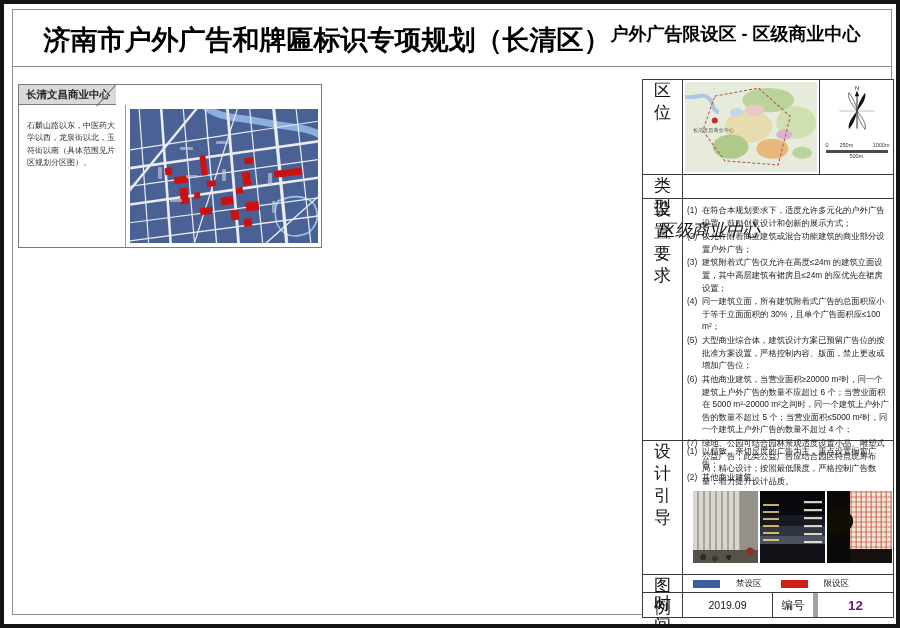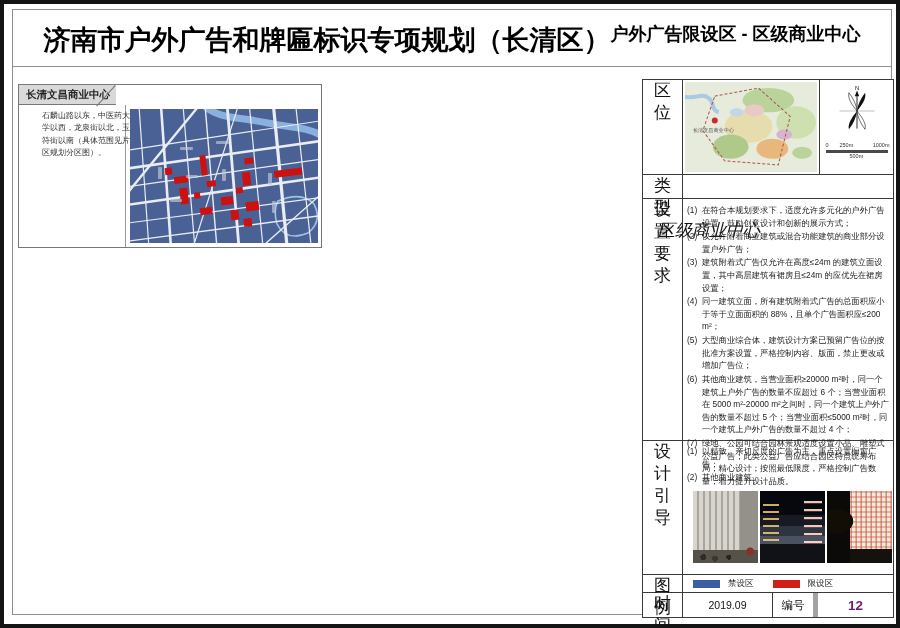--- a/index.html
+++ b/index.html
@@ -8,21 +8,21 @@
   .frame{position:absolute;left:8px;top:5px;width:880px;height:606px;border:1px solid #8f8f8f;background:#fff;}
   .header{position:absolute;left:8px;top:5px;width:880px;height:58px;border:1px solid #8f8f8f;display:flex;align-items:flex-start;justify-content:center;padding-top:12px;}
   .title-main{font-size:27px;font-weight:bold;color:#000;letter-spacing:0px;}
   .title-sub{font-size:18px;font-weight:bold;color:#000;}
 
   
   .left-panel{position:absolute;left:14px;top:80px;width:304px;height:164px;border:1px solid #777;background:#fff;}
   .lp-tab{position:absolute;left:-1px;top:-1px;width:98px;height:21px;background:#d9d9d9;border:1px solid #777;border-right:none;display:flex;align-items:center;padding-left:7px;font-size:10.5px;font-weight:bold;color:#222;}
   .lp-diag{position:absolute;left:96px;top:0px;width:1px;height:28px;background:#777;transform-origin:top left;transform:rotate(42deg);}
   .lp-divider{position:absolute;left:106px;top:20px;width:1px;bottom:0;background:#999;}
-  .lp-desc{position:absolute;left:16px;top:21px;width:105px;padding:4px 7px;font-size:8px;line-height:1.55;color:#333;}
+  .lp-desc{position:absolute;left:1px;top:21px;width:105px;padding:14px 7px;font-size:8px;line-height:1.55;color:#333;}
   .lp-map{position:absolute;left:111px;top:24px;width:188px;height:134px;}
 
   
   .rtable{position:absolute;left:638px;top:75px;width:252px;border:1px solid #3a3a3a;background:#fff;}
   .trow{display:flex;border-bottom:1px solid #3a3a3a;}
   .trow:last-child{border-bottom:none;}
   .tlabel{width:40px;flex:0 0 40px;border-right:1px solid #3a3a3a;display:flex;align-items:flex-start;justify-content:center;font-size:17px;color:#111;text-align:center;}
   .tlabel span{display:block;width:25px;line-height:1.3;}
   .tcontent{flex:1;position:relative;}
   .row-quwei{height:95px;}
@@ -70,21 +70,21 @@
   .photo3{background:
     radial-gradient(ellipse at 16% 42%, #120e06 0 20%, rgba(0,0,0,0) 21%),
     linear-gradient(90deg, #0c0a08 0 36%, rgba(0,0,0,0) 36%),
     linear-gradient(180deg, rgba(0,0,0,0) 0 80%, #15120e 80%),
     repeating-linear-gradient(0deg, rgba(201,74,60,.35) 0 2px, rgba(0,0,0,0) 2px 5px),
     repeating-linear-gradient(90deg, #f4ead9 0 3px, #e3b7a5 3px 4px, #da8d80 4px 5px),
     linear-gradient(#f0e6d6,#f0e6d6);}
 
   .legend-line{display:flex;align-items:center;height:100%;padding-left:10px;font-size:8.5px;color:#222;gap:5px;}
   .swatch{display:inline-block;width:27px;height:8px;}
-  .legend-item{display:flex;align-items:center;gap:8px;margin-right:14px;}
+  .legend-item{display:flex;align-items:center;gap:16px;margin-right:14px;}
 
   .shijian-cells{display:flex;height:100%;}
   .cell-date{flex:0 0 90px;border-right:1px solid #3a3a3a;display:flex;align-items:center;justify-content:center;font-size:10.5px;color:#111;}
   .cell-bh{flex:0 0 45px;border-right:5px solid #a3a3a3;display:flex;align-items:center;justify-content:center;font-size:11.5px;color:#111;}
   .cell-num{flex:1;display:flex;align-items:center;justify-content:center;font-size:13.5px;font-weight:bold;color:#701a75;}
 </style>
 </head>
 <body>
 
 <div class="page">
@@ -232,21 +232,21 @@
           <li>
               <span class="num">(2)</span>
               <span class="txt">仅允许附着商业建筑或混合功能建筑的商业部分设置户外广告；</span>
             </li>
           <li>
               <span class="num">(3)</span>
               <span class="txt">建筑附着式广告仅允许在高度≤24m 的建筑立面设置，其中高层建筑有裙房且≤24m 的应优先在裙房设置；</span>
             </li>
           <li>
               <span class="num">(4)</span>
-              <span class="txt">同一建筑立面，所有建筑附着式广告的总面积应小于等于立面面积的 88%，且单个广告面积应≤200 m²；</span>
+              <span class="txt">同一建筑立面，所有建筑附着式广告的总面积应小于等于立面面积的 30%，且单个广告面积应≤100 m²；</span>
             </li>
           <li>
               <span class="num">(5)</span>
               <span class="txt">大型商业综合体，建筑设计方案已预留广告位的按批准方案设置，严格控制内容、版面，禁止更改或增加广告位；</span>
             </li>
           <li>
               <span class="num">(6)</span>
               <span class="txt">其他商业建筑，当营业面积≥20000 m²时，同一个建筑上户外广告的数量不应超过 6 个；当营业面积在 5000 m²-20000 m²之间时，同一个建筑上户外广告的数量不超过 5 个；当营业面积≤5000 m²时，同一个建筑上户外广告的数量不超过 4 个；</span>
             </li>
           <li>

